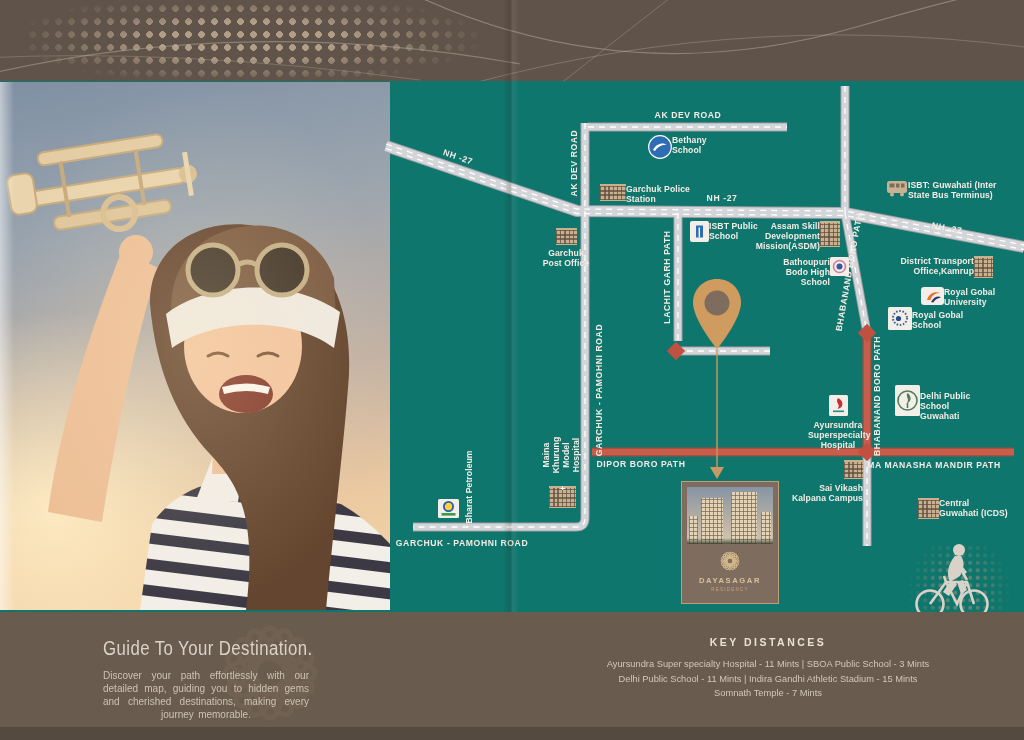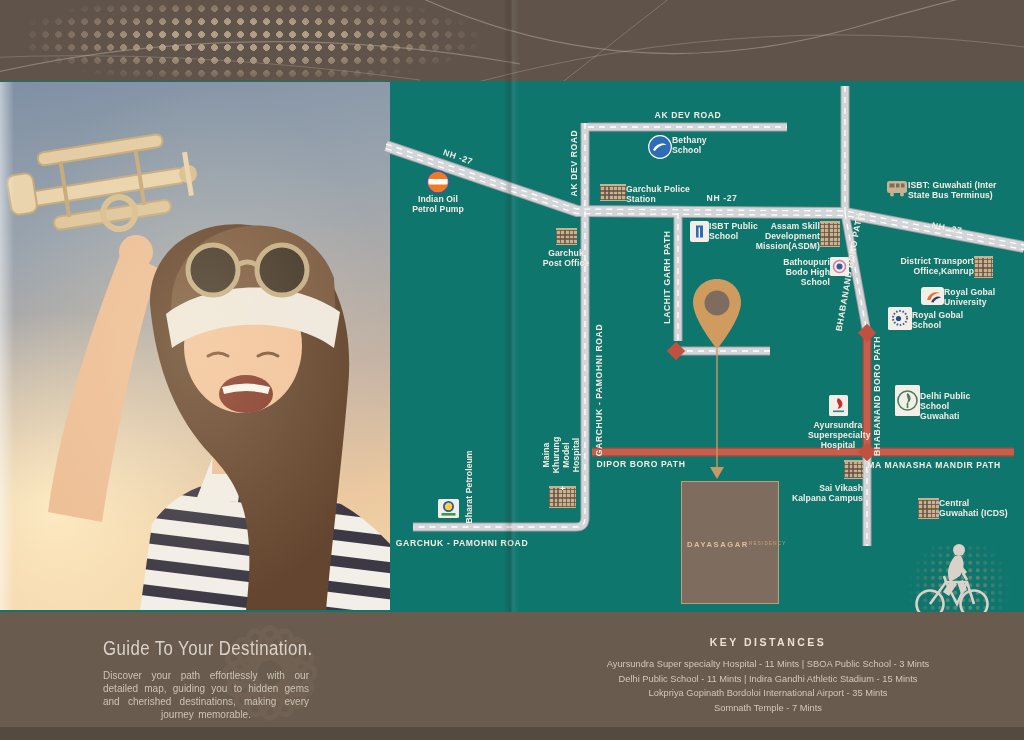--- a/index.html
+++ b/index.html
@@ -48,21 +48,21 @@
                      repeating-linear-gradient(0deg,rgba(97,80,64,.75) 0 1.3px,transparent 1.3px 4.2px);
     border-top:2.5px solid #c9b190;border-bottom:1.5px solid #c9b190;}
   .cross{position:absolute;left:50%;top:-3px;transform:translateX(-50%);
     font-size:8px;font-weight:700;color:#fff;line-height:1;}
   
   .fold{position:absolute;left:503px;top:0;width:16px;height:727px;
     background:linear-gradient(90deg,rgba(0,0,0,0) 0%,rgba(40,28,18,.18) 45%,rgba(255,255,255,.07) 62%,rgba(0,0,0,0) 100%);}
   
   .card{position:absolute;left:681px;top:481px;width:98px;height:123px;box-sizing:border-box;
     border:1.5px solid #bf9e77;background:#7e6d5f;padding:5px 5px 4px 5px;
-    display:flex;flex-direction:row;align-items:center;}
+    display:flex;flex-direction:column;align-items:center;}
   .bimg{width:86px;height:57px;position:relative;overflow:hidden;
     background:linear-gradient(#8795a5 0%,#b4aea4 55%,#d8c7b1 100%);}
   .tw{position:absolute;bottom:0;background-color:#e4d4b7;
     background-image:repeating-linear-gradient(0deg,rgba(120,100,80,.7) 0 1.2px,transparent 1.2px 4px),
                      repeating-linear-gradient(90deg,rgba(120,100,80,.7) 0 1.2px,transparent 1.2px 4px);}
   .grn{position:absolute;bottom:0;width:100%;height:6px;background:linear-gradient(rgba(60,70,55,0),rgba(52,60,45,.85));}
   .bname{font-size:7.6px;font-weight:700;letter-spacing:1.6px;color:#d9c09a;margin-top:2px;}
   .btag{font-size:4.6px;font-weight:400;letter-spacing:1.2px;color:#c2a67f;margin-top:1.5px;}
   svg{display:block;}
 </style>
@@ -221,27 +221,20 @@
   <div class="rl" style="left:722px;top:198px;transform:translate(-50%,-50%)"><span>NH -27</span></div>
   <div class="rl" style="left:947px;top:228px;transform:translate(-50%,-50%) rotate(11deg)"><span>NH -27</span></div>
   <div class="rl" style="left:667px;top:277px;transform:translate(-50%,-50%) rotate(-90deg)"><span>LACHIT GARH PATH</span></div>
   <div class="rl" style="left:599px;top:390px;transform:translate(-50%,-50%) rotate(-90deg)"><span>GARCHUK - PAMOHNI ROAD</span></div>
   <div class="rl" style="left:462px;top:543px;transform:translate(-50%,-50%)"><span>GARCHUK - PAMOHNI ROAD</span></div>
   <div class="rl" style="left:849px;top:272px;transform:translate(-50%,-50%) rotate(-80deg)"><span>BHABANAND BORO PATH</span></div>
   <div class="rl" style="left:877px;top:396px;transform:translate(-50%,-50%) rotate(-90deg)"><span>BHABANAND BORO PATH</span></div>
   <div class="rl" style="left:641px;top:464px;transform:translate(-50%,-50%)"><span>DIPOR BORO PATH</span></div>
   <div class="rl" style="left:934px;top:465px;transform:translate(-50%,-50%)"><span>MA MANASHA MANDIR PATH</span></div>
 
-  <div class="lm col" style="left:406px;top:170px;width:64px">
-    <svg width="24" height="24">
-      <circle cx="12" cy="12" r="11" fill="#ef7c24" stroke="#3a57a5" stroke-width="1.3"></circle>
-      <rect x="2.5" y="9" width="19" height="5.5" rx="1" fill="#ffffff"></rect>
-    </svg>
-    <div class="t">Indian Oil Petrol Pump</div>
-  </div>
 
   <div class="lm" style="left:648px;top:135px">
     <svg width="24" height="24">
       <circle cx="12" cy="12" r="11.3" fill="#2e6cb4" stroke="#fff" stroke-width="1.2"></circle>
       <path d="M5,15 C8,8 16,7 19,10 C14,9 9,13 7,16 Z" fill="#fff"></path>
     </svg>
     <div class="t" style="width:46px">Bethany School</div>
   </div>
 
   <div class="lm" style="left:600px;top:184px">
@@ -394,18 +387,17 @@
   <div class="footer"></div>
   <svg class="abs" style="left:210px;top:618px" width="120" height="110" viewBox="-60 -55 120 110" opacity="0.07">
     <use href="#flower" transform="scale(5)"></use>
   </svg>
   <div class="hero-h">Guide To Your Destination.</div>
   <div class="hero-p">Discover your path effortlessly with our detailed map, guiding you to hidden gems and cherished destinations, making every journey memorable.</div>
   <div class="kd">
     <div class="kd-h">KEY DISTANCES</div>
     <div class="kd-l">Ayursundra Super specialty Hospital - 11 Mints   |   SBOA Public School - 3 Mints</div>
     <div class="kd-l">Delhi Public School - 11 Mints   |   Indira Gandhi Athletic Stadium - 15 Mints</div>
-    <div class="kd-l">Lokpriya Gopinath Bordoloi International Airport - 35 Mints</div>
     <div class="kd-l">Somnath Temple - 7 Mints</div>
   </div>
   <div class="strip"></div>
 
 </div>
 
 </body></html>

